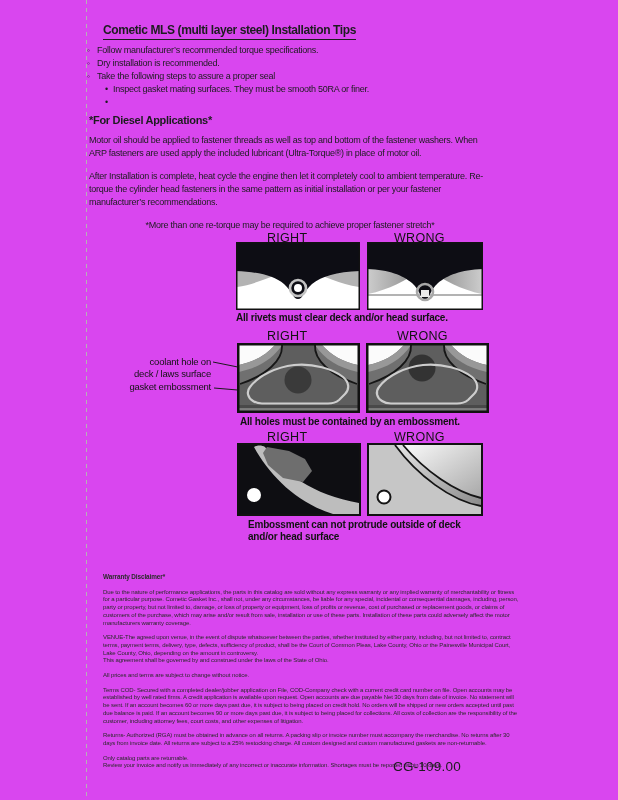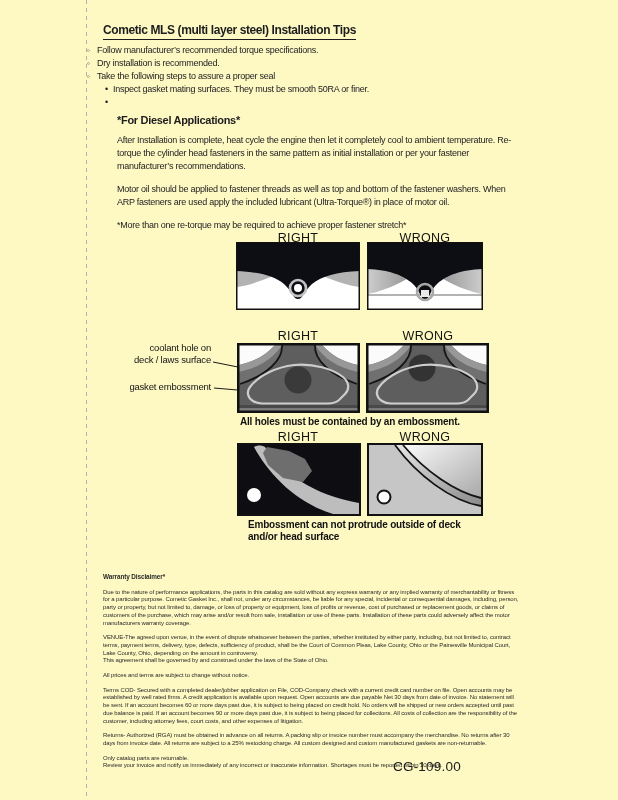--- a/index.html
+++ b/index.html
@@ -1,40 +1,40 @@
 <!DOCTYPE html>
 <html><head>
 <meta charset="utf-8">
 <style>
   * { margin:0; padding:0; box-sizing:border-box; }
   html,body { background:#ffffff; }
   .page {
-    position:relative; width:618px; height:800px; background:#fef9c3;
+    position:relative; width:618px; height:800px; background:#d946ef;
     font-family:"Liberation Sans", sans-serif; color:#1c1c1e; overflow:hidden;
   }
   .fold-line {
     position:absolute; left:86px; top:0; width:1px; height:800px;
     background:repeating-linear-gradient(to bottom, #b3b3b3 0 4px, transparent 4px 8px);
   }
   .title {
     position:absolute; left:103px; top:23px;
     font-size:12px; font-weight:bold; letter-spacing:-0.4px;
     border-bottom:1.5px solid #1c1c1e; padding-bottom:2px;
   }
   .tips { position:absolute; left:87px; top:44px; width:445px; font-size:9px; letter-spacing:-0.25px; }
   .tip-row { position:relative; line-height:13px; padding-left:10px; }
   .tip-row .marker { position:absolute; left:0; top:0; font-size:8px; }
   .tip-sub { position:relative; line-height:13px; margin-left:18px; padding-left:8px; }
   .tip-sub .marker { position:absolute; left:0; top:0; font-size:9px; }
-  .diesel { position:absolute; left:117px; top:114px; width:402px; font-size:9px; letter-spacing:-0.25px; line-height:13px; }
+  .diesel { position:absolute; left:89px; top:114px; width:402px; font-size:9px; letter-spacing:-0.25px; line-height:13px; }
   .diesel h2 { font-size:11px; font-weight:bold; letter-spacing:-0.3px; margin-bottom:7px; }
   .diesel p { margin-bottom:10px; }
-  .diesel p.note { margin-bottom:5px; }
-
-  .rw-label { position:absolute; width:62px; text-align:center; font-size:12.5px; font-weight:500; letter-spacing:0.3px; color:#121212; }
+  .diesel p.note { margin-bottom:5px;text-align:center; }
+
+  .rw-label { position:absolute; width:62px; font-size:12.5px; font-weight:500; letter-spacing:0.3px; color:#121212; }
   .dbox { position:absolute; line-height:0; }
   .dbox svg { display:block; }
   .caption { position:absolute; font-size:10px; font-weight:bold; letter-spacing:-0.2px; color:#121212; line-height:11.5px; }
 
   .callout { position:absolute; font-size:9.5px; letter-spacing:-0.2px; text-align:right; width:101px; line-height:11.5px; color:#121212; }
   .pointer-overlay { position:absolute; left:110px; top:340px; width:200px; height:60px; }
 
   .disclaimer { position:absolute; left:103px; top:573px; width:416px; font-size:6px; letter-spacing:-0.1px; line-height:7.7px; color:#2a2a2a; }
   .disclaimer h3 { font-size:6.4px; font-weight:bold; margin-bottom:8px; }
   .disclaimer p { margin-bottom:7px; }
@@ -67,22 +67,22 @@
       <span class="marker">•</span>
       <span>Inspect gasket mating surfaces.  They must be smooth 50RA or finer.</span>
     </div>
     <div class="tip-sub">
       <span class="marker">•</span>
     </div>
   </div>
 
   <div class="diesel">
     <h2>*For Diesel Applications*</h2>
+    <p>Motor oil should be applied to fastener threads as well as top and bottom of the fastener washers. When ARP fasteners are used apply the included lubricant (Ultra-Torque®) in place of motor oil.</p>
     <p>After Installation is complete, heat cycle the engine then let it completely cool to ambient temperature. Re-torque the cylinder head fasteners in the same pattern as initial installation or per your fastener manufacturer’s recommendations.</p>
-    <p>Motor oil should be applied to fastener threads as well as top and bottom of the fastener washers. When ARP fasteners are used apply the included lubricant (Ultra-Torque®) in place of motor oil.</p>
     <p class="note">*More than one re-torque may be required to achieve proper fastener stretch*</p>
   </div>
 
   <div class="rw-label" style="left:267px; top:231px;">RIGHT</div>
   <div class="rw-label" style="left:394px; top:231px;">WRONG</div>
 
   <div class="dbox" style="left:236px; top:242px;">
     <svg width="124" height="68" viewBox="0 0 124 68">
       <rect width="124" height="68" fill="#ffffff"></rect>
       <path d="M1,28 L1,45 C20,42 37,34 49,29 Z" fill="#b3b3b3"></path>
@@ -108,25 +108,26 @@
       <rect width="116" height="68" fill="#ffffff"></rect>
       <path d="M1,26 L1,52 C22,48 40,37 52,30 Z" fill="url(#gwl)"></path>
       <path d="M115,26 L115,52 C94,48 76,37 64,30 Z" fill="url(#gwr)"></path>
       <line x1="1" y1="53" x2="115" y2="53" stroke="#9a9a9a" stroke-width="1.6"></line>
       <path d="M0,0 H116 V27 C93,28 81,33 71,41 C63,48 62,58 58,58 C54,58 53,48 45,41 C35,33 23,28 0,27 Z" fill="#0d0d14"></path>
       <circle cx="58" cy="50" r="8" fill="none" stroke="#a8a8a8" stroke-width="2.6"></circle>
       <rect x="54" y="48" width="8" height="7" fill="#e9e9e9"></rect>
       <rect x="0.75" y="0.75" width="114.5" height="66.5" fill="none" stroke="#111111" stroke-width="1.5"></rect>
     </svg>
   </div>
+  <div class="caption" style="left:236px; top:312px;">All rivets must clear deck and/or head surface.</div>
 
   <div class="rw-label" style="left:267px; top:329px;">RIGHT</div>
   <div class="rw-label" style="left:397px; top:329px;">WRONG</div>
 
-  <div class="callout" style="left:110px; top:342px;">
+  <div class="callout" style="left:110px; top:356px;">
     <div>coolant hole on</div>
     <div>deck / laws surface</div>
   </div>
   <div class="callout" style="left:110px; top:381px;">
     <div>gasket embossment</div>
   </div>
   <svg class="pointer-overlay" viewBox="0 0 200 60">
     <line x1="103" y1="22" x2="187" y2="39" stroke="#1a1a1a" stroke-width="1"></line>
     <line x1="104" y1="48" x2="151" y2="52" stroke="#1a1a1a" stroke-width="1"></line>
   </svg>

